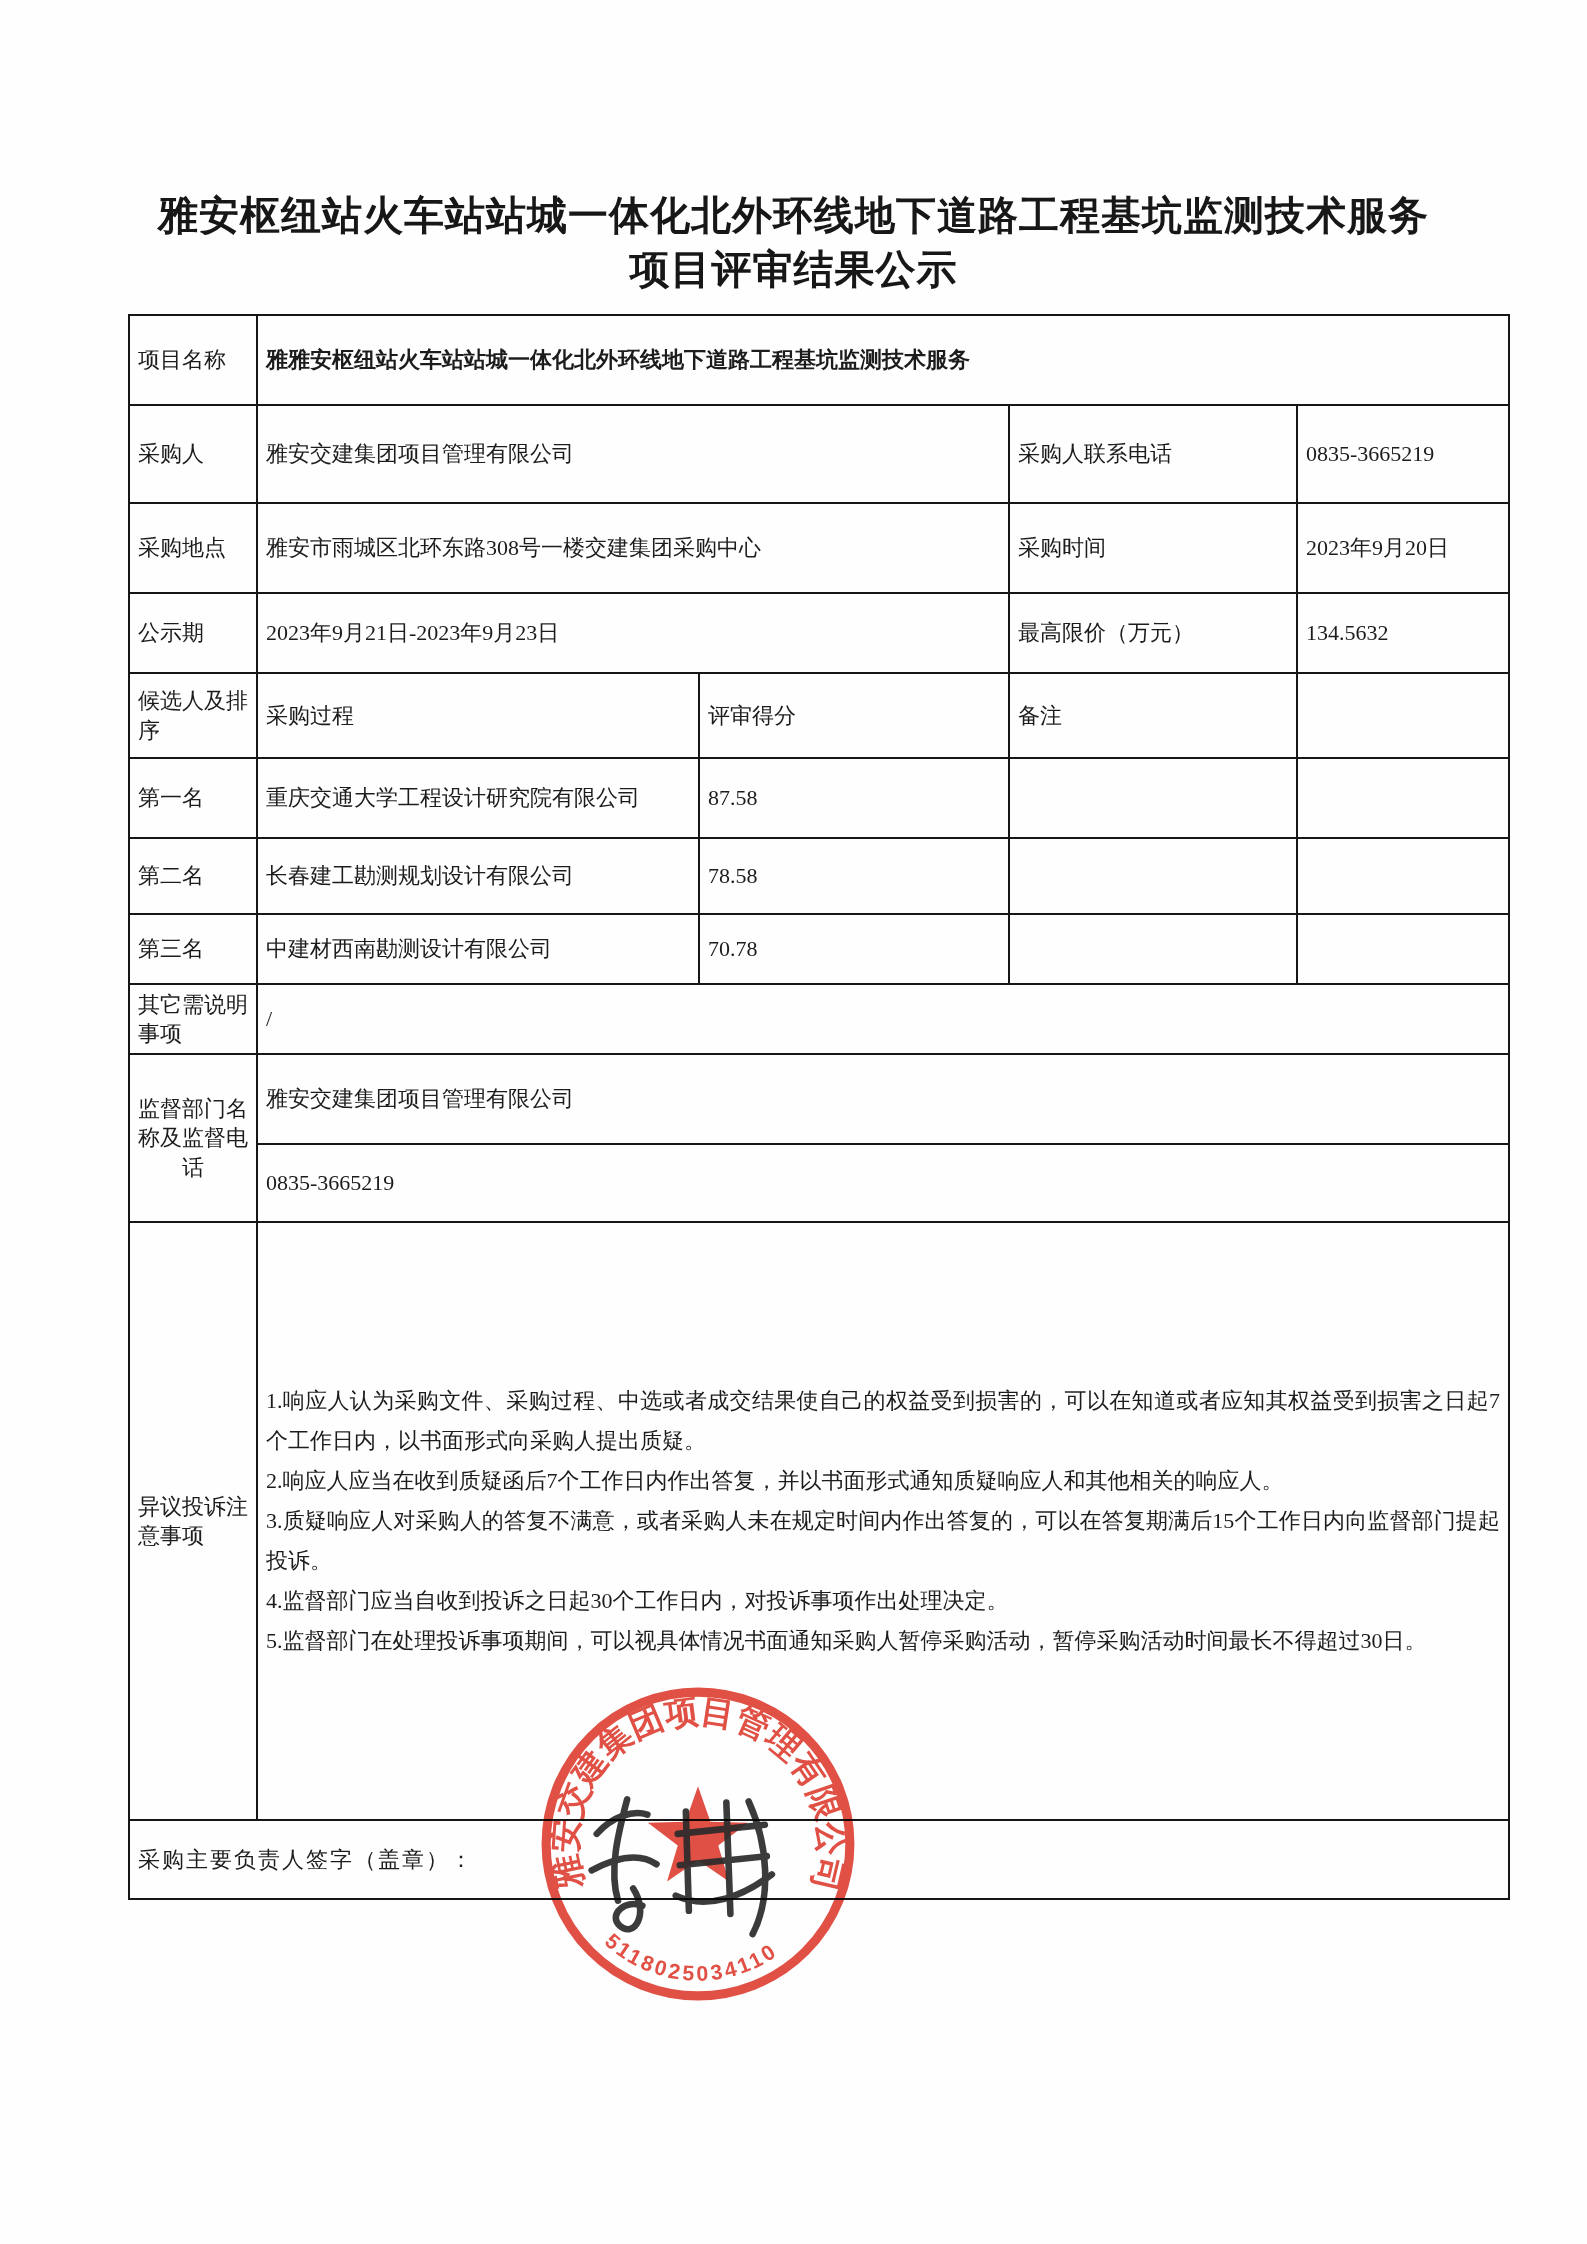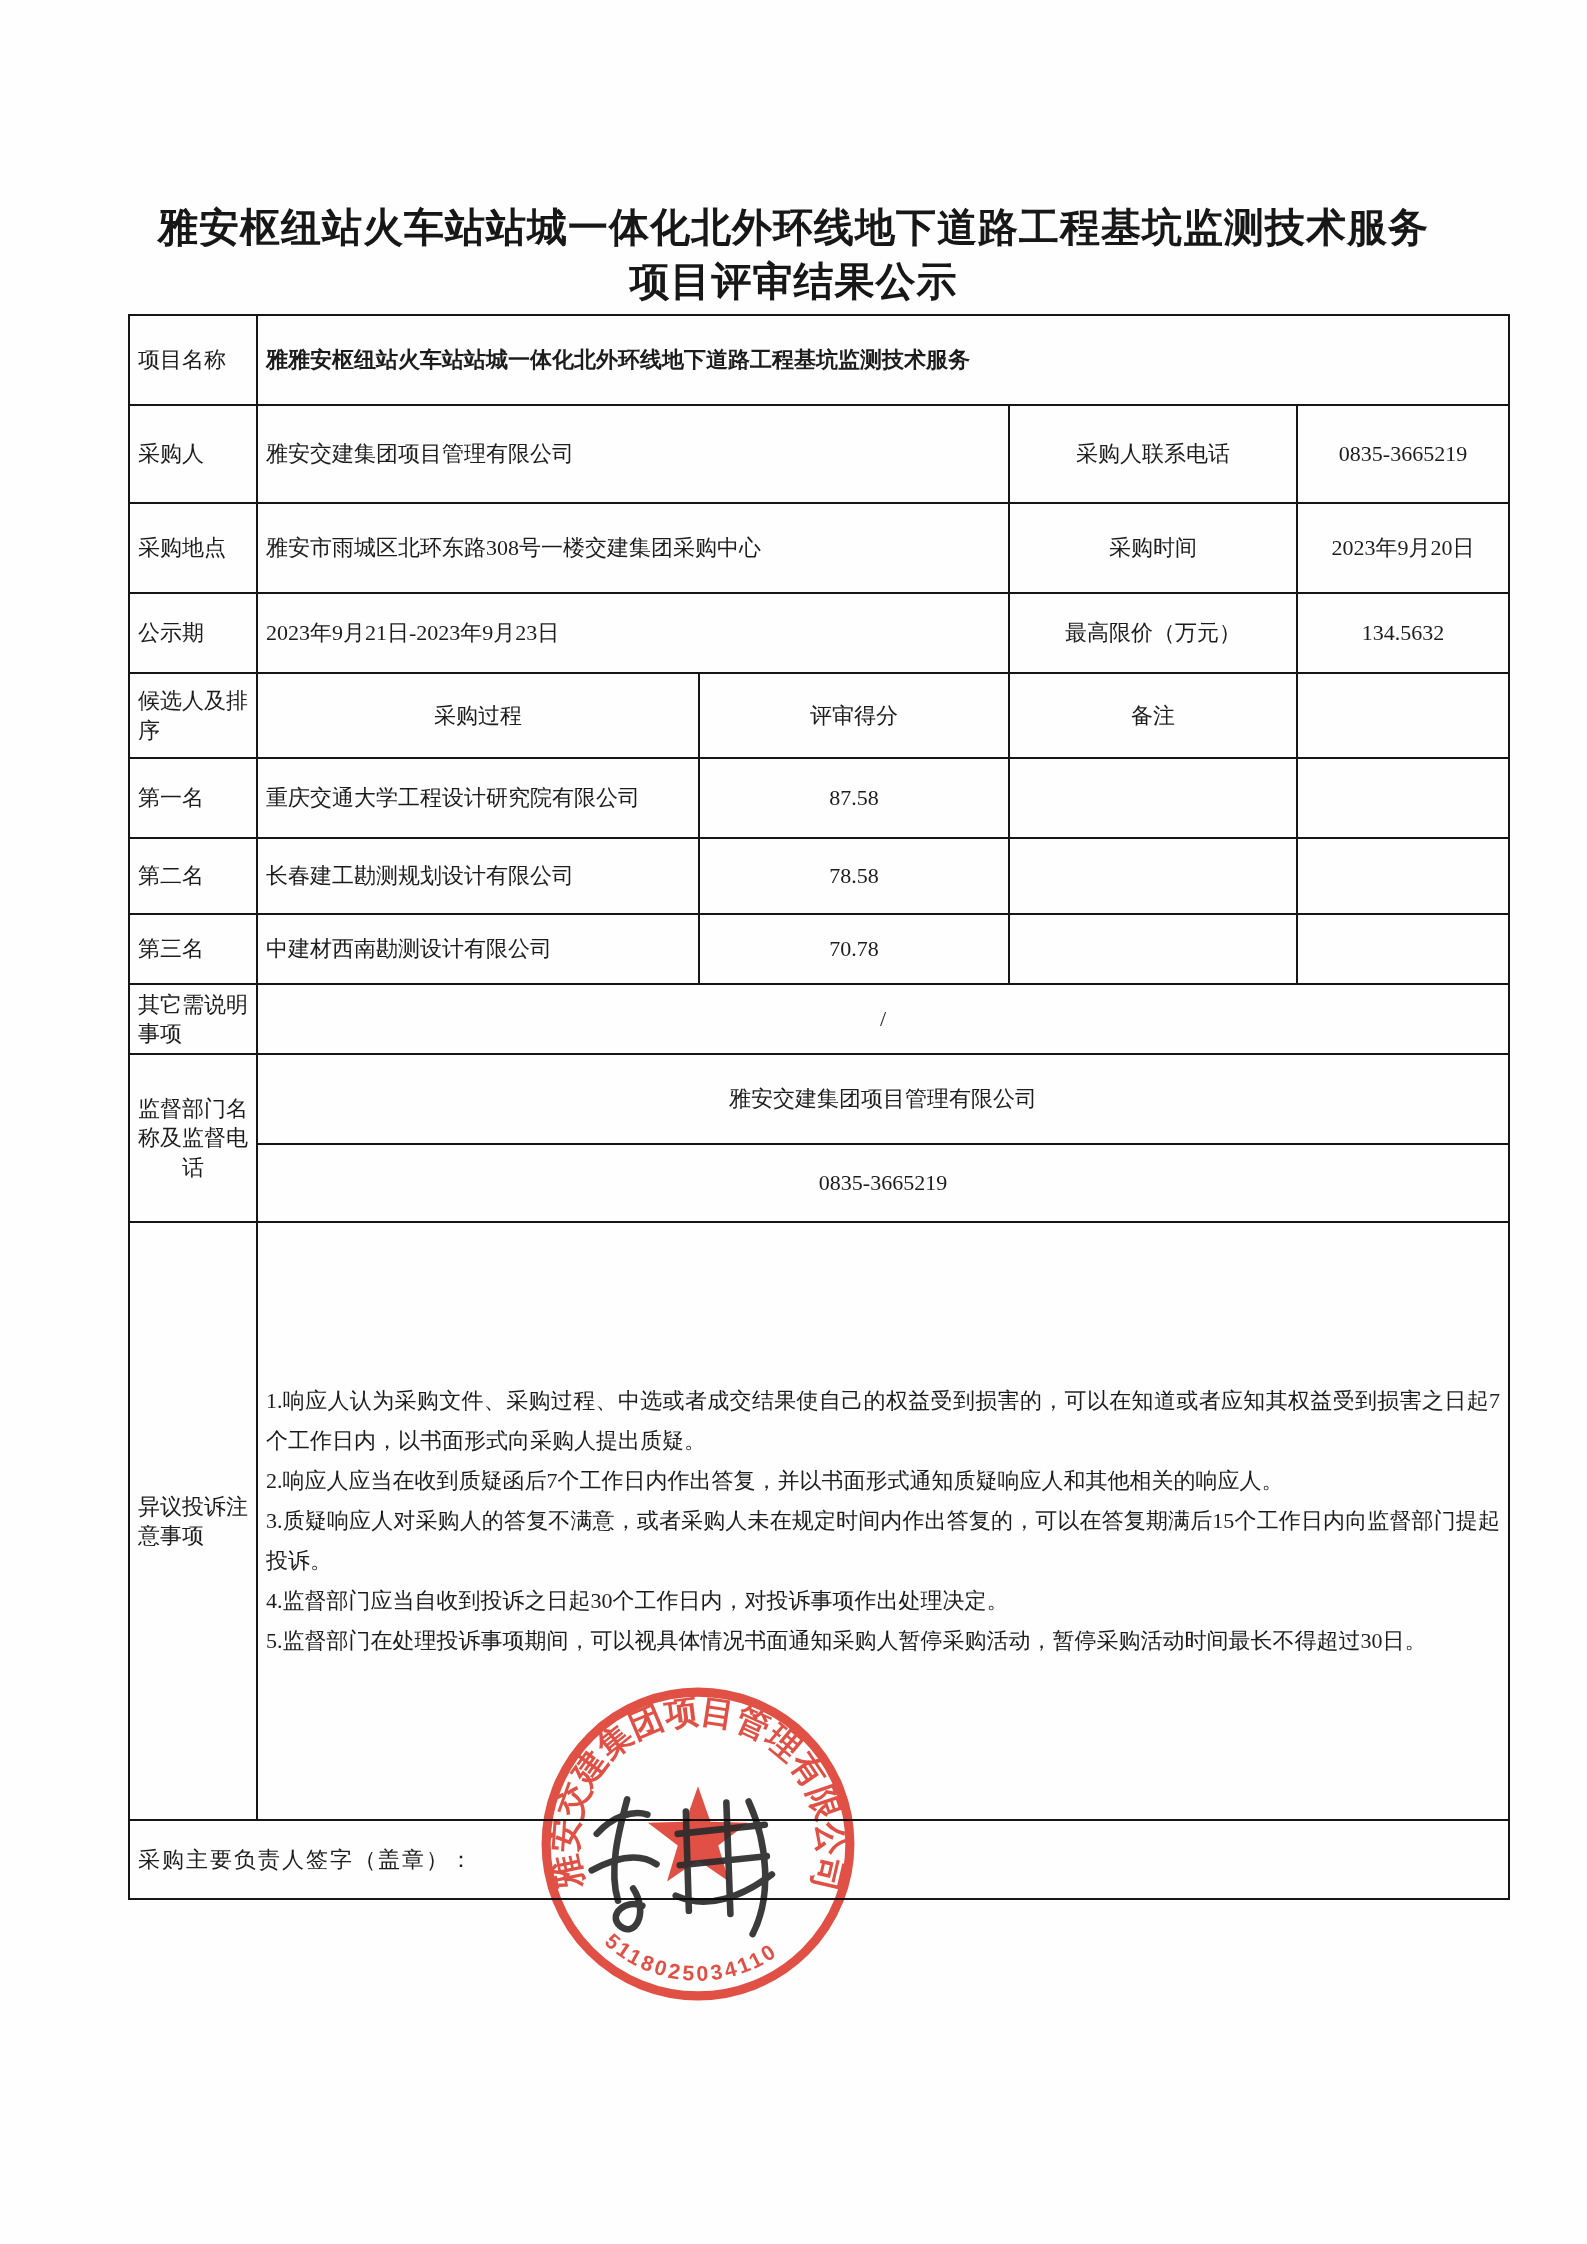--- a/index.html
+++ b/index.html
@@ -2,36 +2,36 @@
 <html><head>
 <meta charset="utf-8">
 <style>
   html,body{margin:0;padding:0;background:#9a9a9a;}
   .page{
     position:relative;width:1587px;height:2244px;background:#fefefe;
     font-family:"Liberation Serif","DejaVu Serif",serif;color:#1c1c1c;
     overflow:hidden;margin:0 auto;
   }
   .title{
-    position:absolute;top:200px;left:0;width:100%;text-align:center;
+    position:absolute;top:188px;left:0;width:100%;text-align:center;
     font-family:"Liberation Sans","DejaVu Sans",sans-serif;
     font-weight:bold;font-size:40px;line-height:54px;letter-spacing:1px;color:#171717;
   }
   table.doc{
     position:absolute;left:88px;top:314px;width:1380px;
     border-collapse:collapse;table-layout:fixed;font-size:22px;color:#1c1c1c;margin-left:40px;
   }
   table.doc td{
     border:2px solid #161616;vertical-align:middle;line-height:1.33;
     padding:4px 8px;word-break:break-all;overflow:hidden;
   }
   td.lbl{padding:4px 1px 4px 3px;text-align:left;}
   td.lblc{padding:4px 1px;text-align:center;}
   td.val{padding:4px 8px 4px 10px;text-align:left;}
-  td.ctr{padding:4px 2px;text-align:center;}
+  td.ctr{padding:4px 2px;}
   td.bold{font-weight:bold;}
   tr.r1{height:90px} tr.r2{height:98px} tr.r3{height:90px} tr.r4{height:80px}
   tr.r5{height:85px} tr.r6{height:80px} tr.r7{height:76px} tr.r8{height:70px}
   tr.r9{height:70px} tr.r10{height:90px} tr.r11{height:78px} tr.r12{height:598px}
   tr.r13{height:79px}
   td.obj{padding:6px 12px;}
   .objtext div{text-align:justify;line-height:40px;}
   td.sig{padding-left:12px;letter-spacing:2px;border-radius:7px;}
   .stamp{position:absolute;left:536px;top:1682px;mix-blend-mode:multiply;pointer-events:none;}
 </style>

